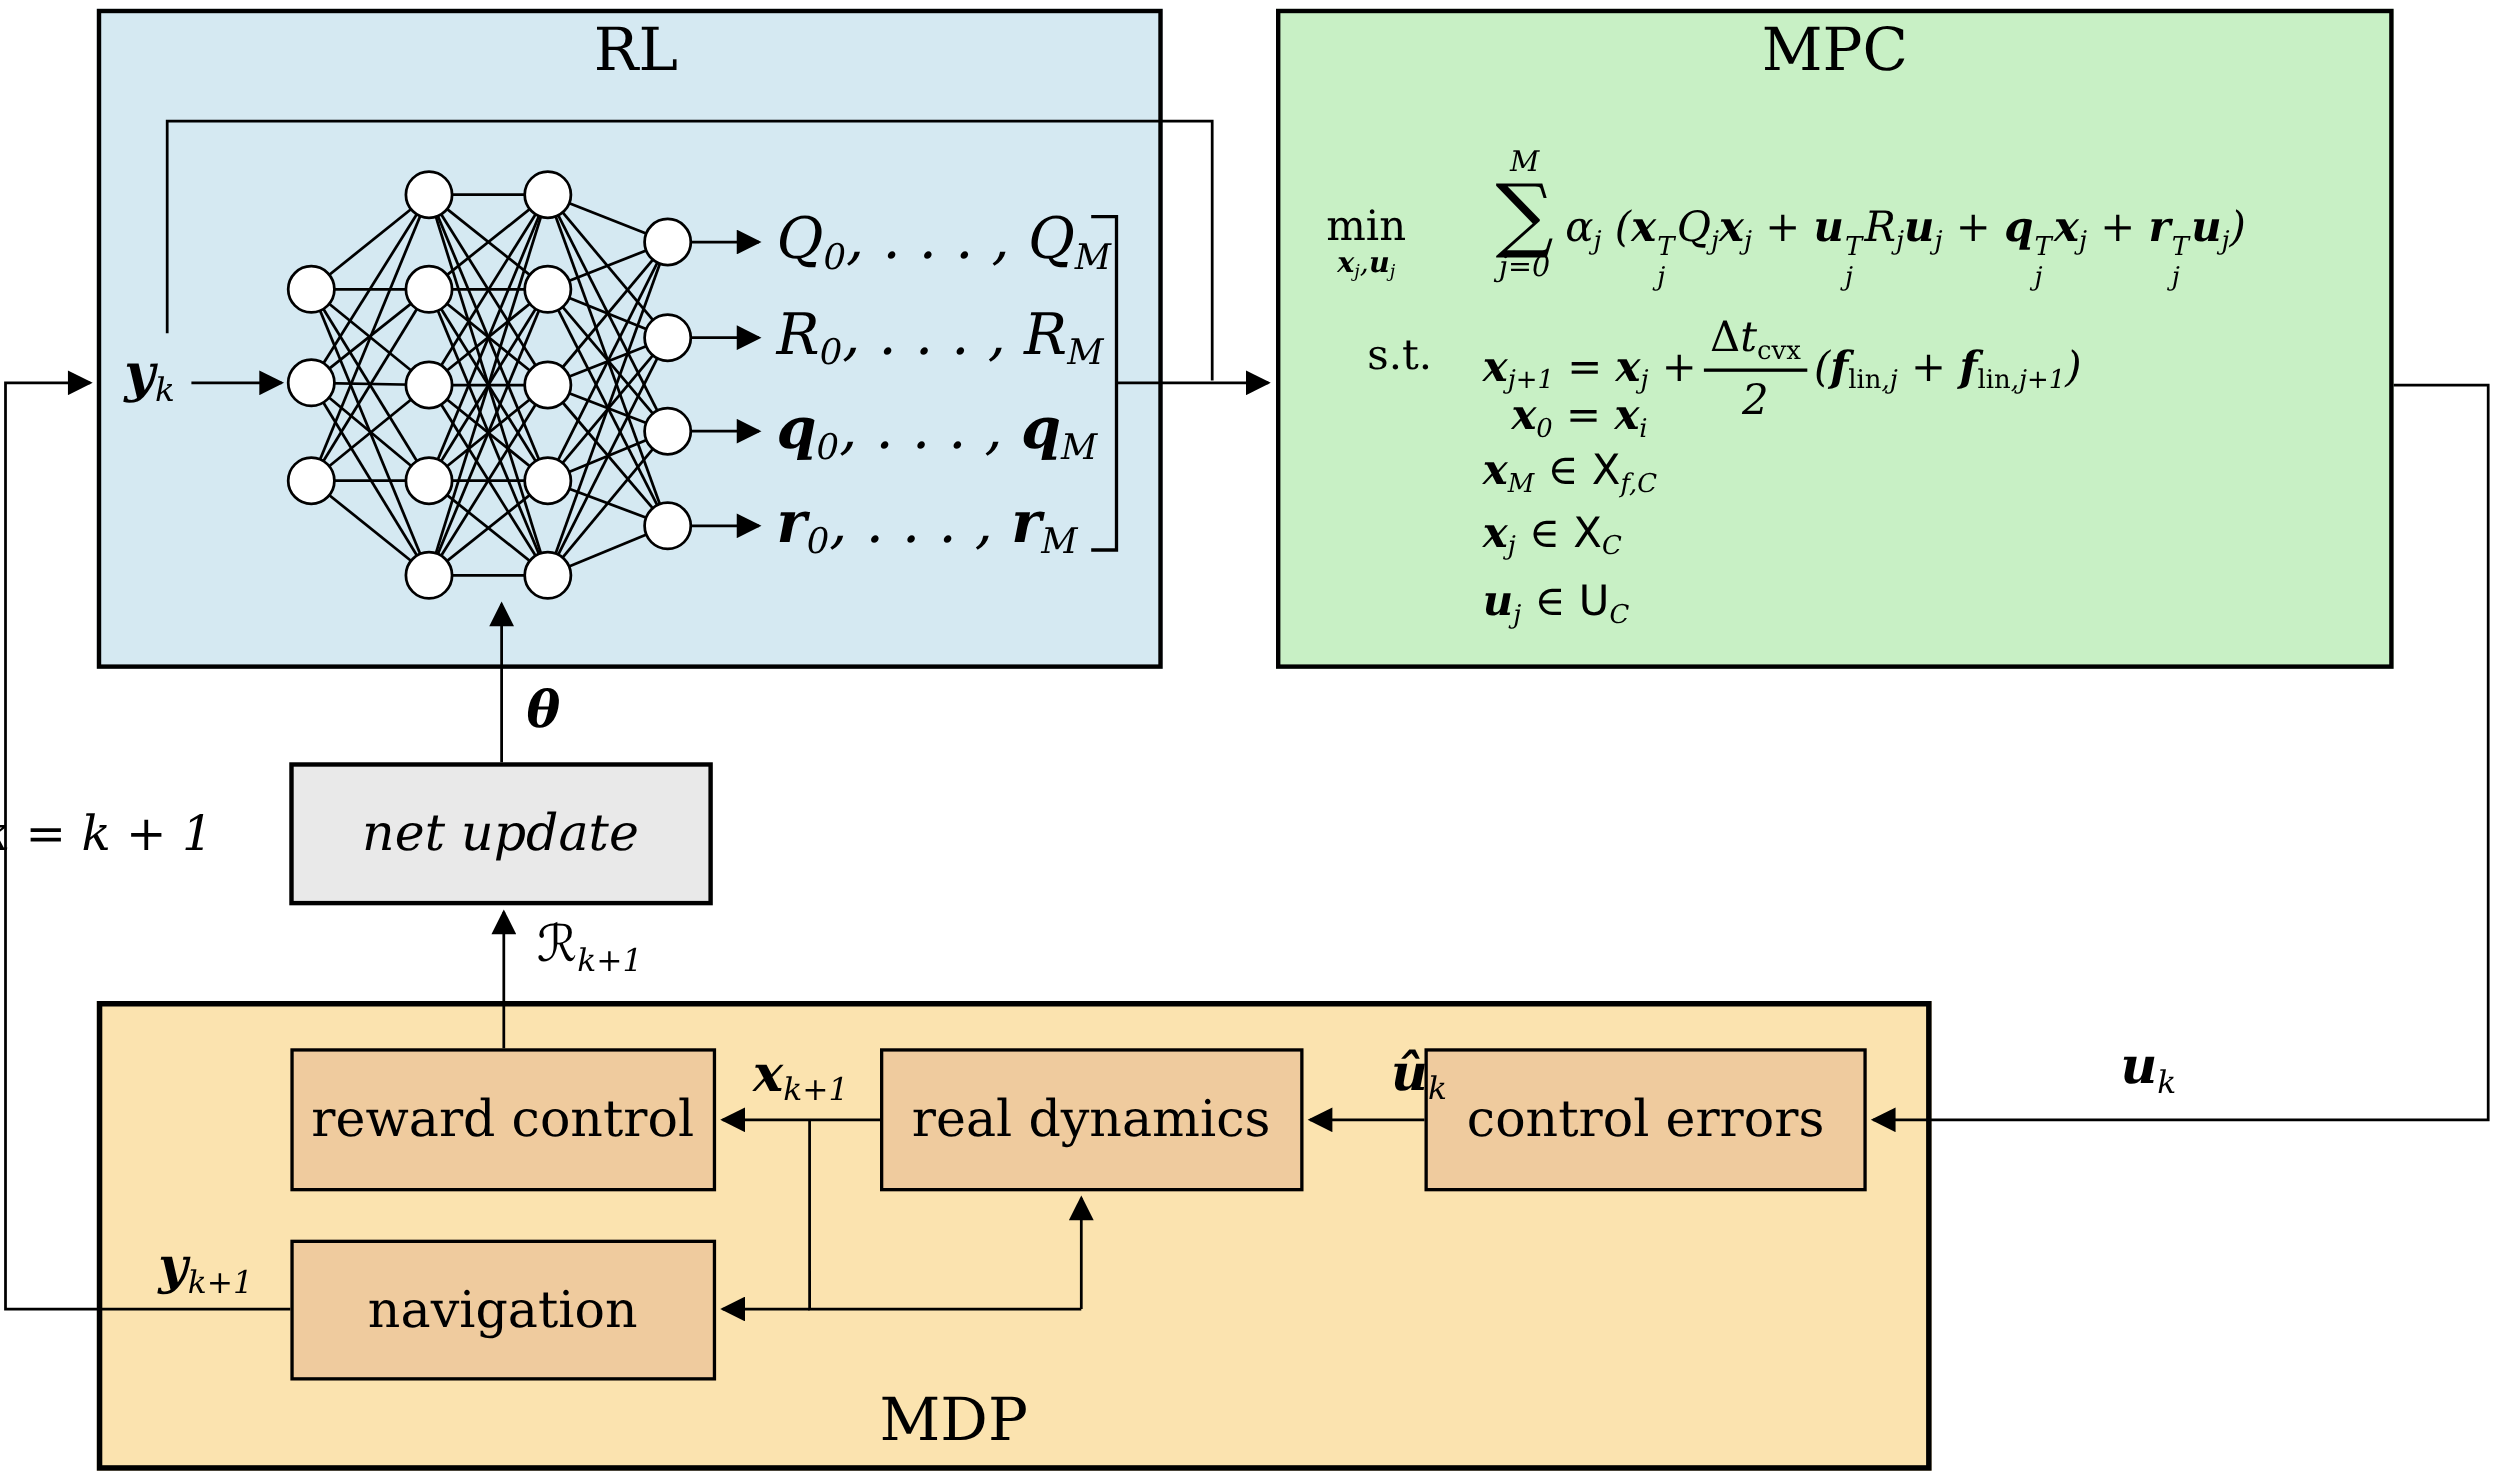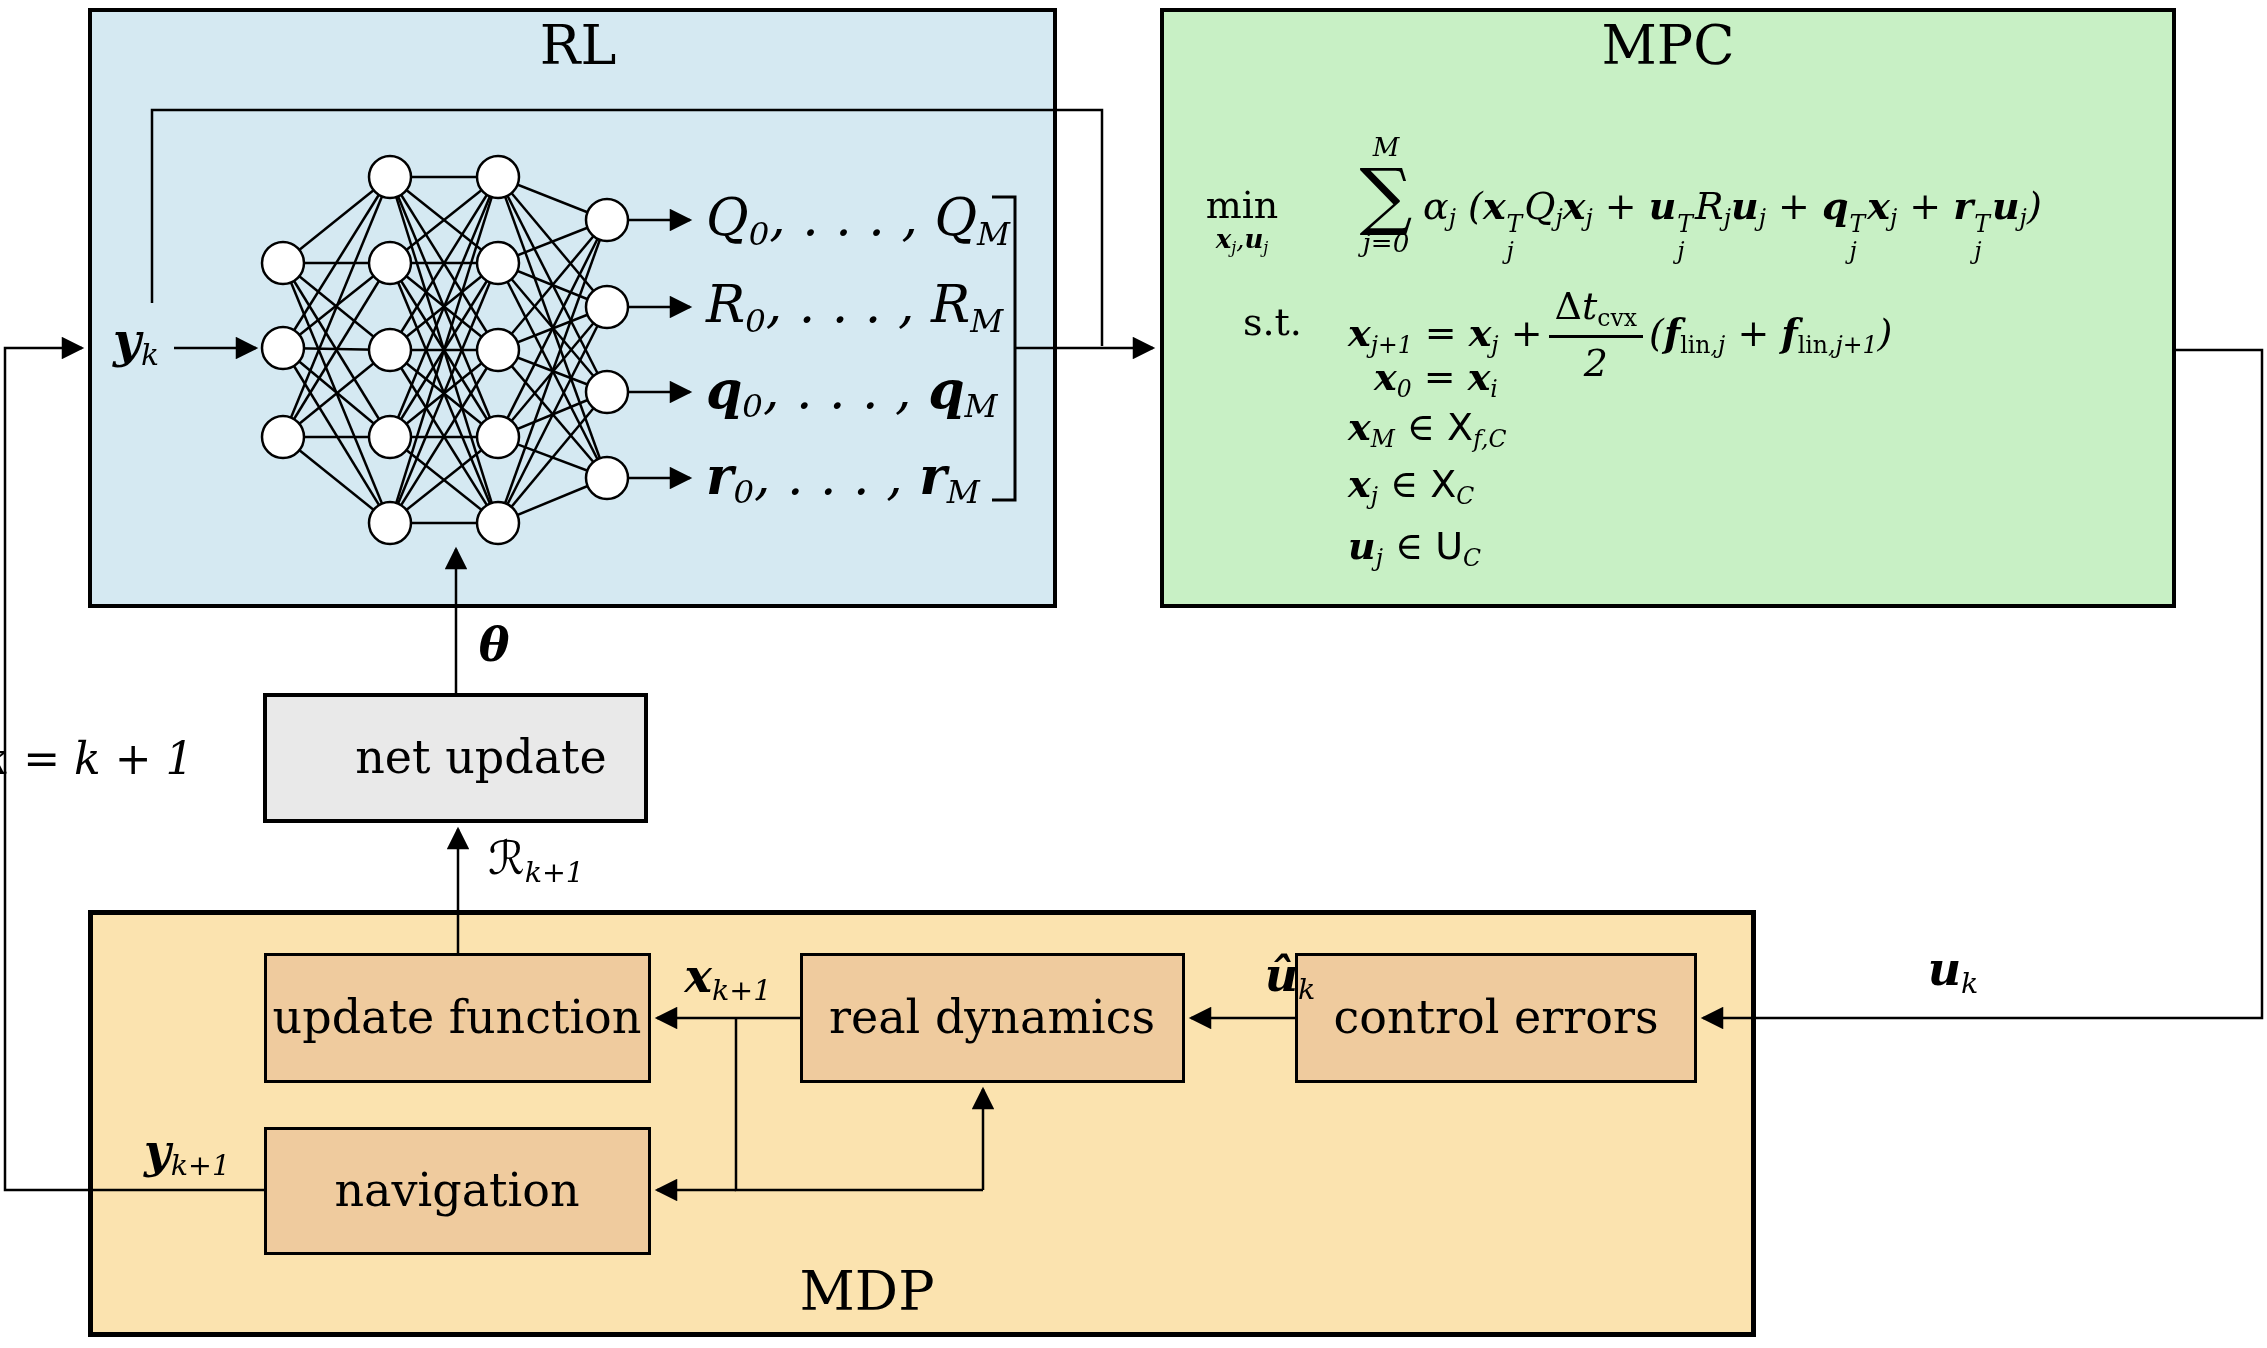--- a/index.html
+++ b/index.html
@@ -167,22 +167,22 @@
       <circle cx="607" cy="307" r="21" fill="#ffffff"></circle>
       <circle cx="607" cy="392" r="21" fill="#ffffff"></circle>
       <circle cx="607" cy="478" r="21" fill="#ffffff"></circle>
     </g>
 </svg>
 
 <div class="lbl ctr title" style="left:578px;top:45px;">RL</div>
 <div class="lbl ctr title" style="left:1668px;top:45px;">MPC</div>
 <div class="lbl ctr title" style="left:867px;top:1291px;">MDP</div>
 
-<div class="lbl ctr boxlbl" style="left:481px;top:757px;">net update</div>
-<div class="lbl ctr boxlbl" style="left:457px;top:1017px;">update function</div>
+<div class="lbl ctr boxlbl" style="left:455px;top:757px;font-style:italic;">net update</div>
+<div class="lbl ctr boxlbl" style="left:457px;top:1017px;">reward control</div>
 <div class="lbl ctr boxlbl" style="left:457px;top:1190px;">navigation</div>
 <div class="lbl ctr boxlbl" style="left:992px;top:1017px;">real dynamics</div>
 <div class="lbl ctr boxlbl" style="left:1496px;top:1017px;">control errors</div>
 
 <div class="lbl ctr math" style="left:136px;top:342px;font-size:48px;"><span class="mbf">y</span><sub>k</sub></div>
 <div class="lbl ctr math sidelbl" style="left:88px;top:758px;font-size:44px;">k = k + 1</div>
 <div class="lbl ctr math sidelbl" style="left:494px;top:645px;"><span class="mbf">θ</span></div>
 <div class="lbl ctr math sidelbl" style="left:536px;top:860px;"><span class="mscr">ℛ</span><sub>k+1</sub></div>
 <div class="lbl ctr math sidelbl" style="left:728px;top:978px;"><span class="mbf">x</span><sub>k+1</sub></div>
 <div class="lbl ctr math sidelbl" style="left:1290px;top:977px;"><span class="mbf">û</span><sub>k</sub></div>

